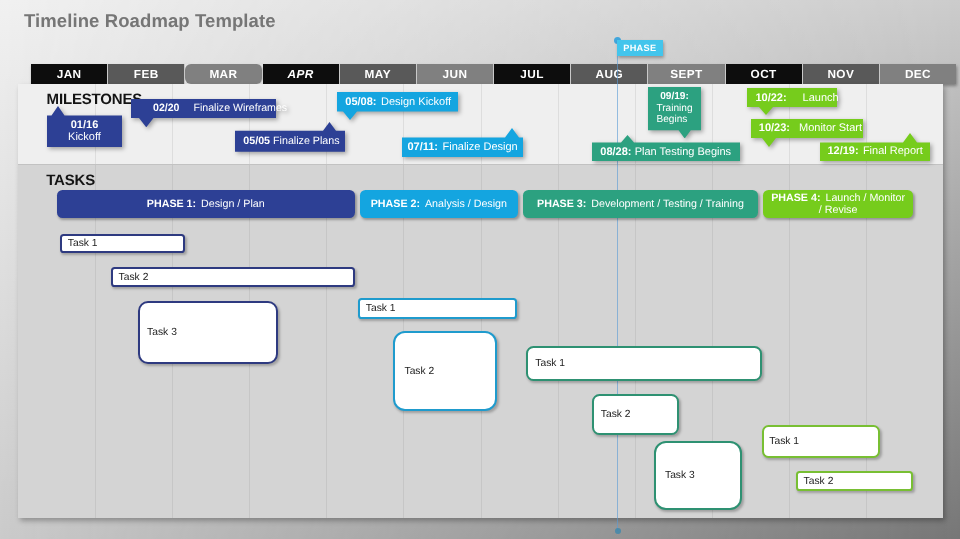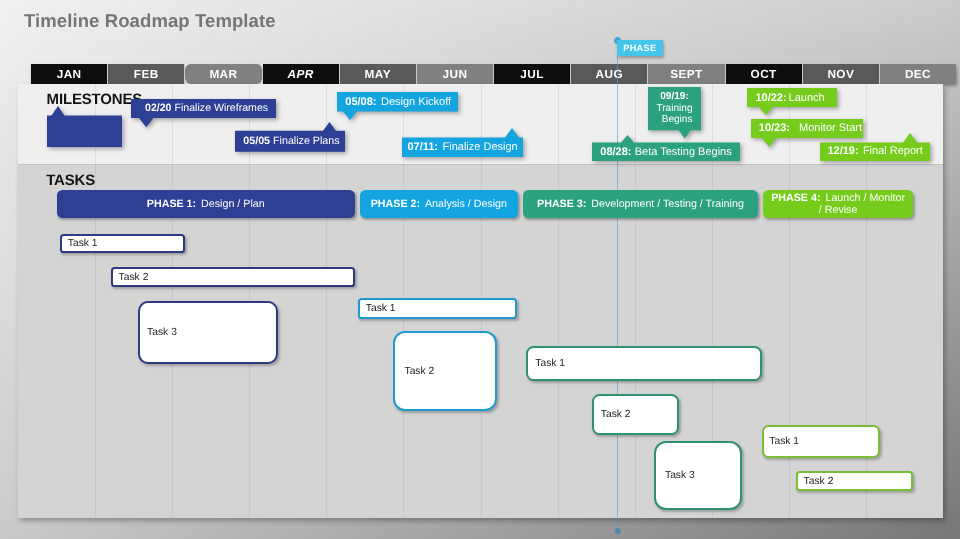--- a/index.html
+++ b/index.html
@@ -173,28 +173,34 @@
   <div class="today-line"></div>
   <div class="today-dot-top"></div>
   <div class="today-dot-bot"></div>
   <div class="today-flag">PHASE</div>
 
   <div id="milestones-layer">
       <div class="ms" style="left: 47px; top: 106px; width: 75px; height: 41px;">
         <svg width="75" height="41" viewBox="0 0 75 41" style="position:absolute;left:0;top:0;display:block">
        <polygon points="0,9.5 4.5,9.5 11,0 17.5,9.5 75,9.5 75,41 0,41" fill="#2d4095"></polygon>
      </svg>
+     <div class="body" style="left:0;top:9.5px;width:75px;height:31.5px;
+        
+        flex-direction:column;justify-content:center;align-items:center;line-height:1.12;">
+       <span class="d">01/16</span>
+       <span class="t" style="text-align:center;white-space:nowrap;">Kickoff</span>
+     </div>
       </div>
       <div class="ms" style="left: 131px; top: 98.5px; width: 145px; height: 28.3px;">
         <svg width="145" height="28.3" viewBox="0 0 145 28.3" style="position:absolute;left:0;top:0;display:block">
        <polygon points="0,0 145,0 145,19 22.5,19 15.25,28.3 8,19 0,19" fill="#2d4095"></polygon>
      </svg>
-     <div class="body" style="left:0;top:0px;width:145px;height:19px;
+     <div class="body" style="left:8px;top:0px;width:145px;height:19px;
         font-size:10.6px;
-        padding-left:14px;">
+        padding-left:14px;gap:11px;">
        <span class="d">02/20</span>
        <span class="t" style="margin-left:3px;">Finalize Wireframes</span>
      </div>
       </div>
       <div class="ms" style="left: 235px; top: 122.2px; width: 110px; height: 29.8px;">
         <svg width="110" height="29.8" viewBox="0 0 110 29.8" style="position:absolute;left:0;top:0;display:block">
        <polygon points="0,8.8 88,8.8 94.5,0 101,8.8 110,8.8 110,29.8 0,29.8" fill="#2d4095"></polygon>
      </svg>
      <div class="body" style="left:0;top:8.8px;width:110px;height:21px;
         font-size:10.7px;
@@ -226,43 +232,43 @@
      </div>
       </div>
       <div class="ms" style="left: 647.8px; top: 86.7px; width: 53.4px; height: 51.5px;">
         <svg width="53.4" height="51.5" viewBox="0 0 53.4 51.5" style="position:absolute;left:0;top:0;display:block">
        <polygon points="0,0 53.4,0 53.4,43.2 42.8,43.2 36.7,51.5 30.6,43.2 0,43.2" fill="#2ca180"></polygon>
      </svg>
      <div class="body" style="left:0;top:0px;width:53.4px;height:43.2px;
         font-size:10.1px;
         flex-direction:column;justify-content:center;align-items:center;line-height:1.12;">
        <span class="d">09/19:</span>
-       <span class="t" style="text-align:right;white-space:normal;">Training<br>Begins</span>
+       <span class="t" style="text-align:left;white-space:normal;">Training<br>Begins</span>
      </div>
       </div>
       <div class="ms" style="left: 592px; top: 135px; width: 148px; height: 26px;">
         <svg width="148" height="26" viewBox="0 0 148 26" style="position:absolute;left:0;top:0;display:block">
        <polygon points="0,7.5 29,7.5 35.5,0 42,7.5 148,7.5 148,26 0,26" fill="#2ca180"></polygon>
      </svg>
      <div class="body" style="left:0;top:7.5px;width:148px;height:18.5px;
         
         padding-left:8.3px;">
        <span class="d">08/28:</span>
-       <span class="t" style="margin-left:3.2px;">Beta Testing Begins</span>
+       <span class="t" style="margin-left:3.2px;">Plan Testing Begins</span>
      </div>
       </div>
       <div class="ms" style="left: 747px; top: 88px; width: 90px; height: 27px;">
         <svg width="90" height="27" viewBox="0 0 90 27" style="position:absolute;left:0;top:0;display:block">
        <polygon points="0,0 90,0 90,19 26,19 19,27 12,19 0,19" fill="#76cc1c"></polygon>
      </svg>
      <div class="body" style="left:0;top:0px;width:90px;height:19px;
         
         padding-left:8.4px;">
        <span class="d">10/22:</span>
-       <span class="t" style="margin-left:2px;">Launch</span>
+       <span class="t" style="margin-left:16px;">Launch</span>
      </div>
       </div>
       <div class="ms" style="left: 751px; top: 118.5px; width: 112px; height: 28px;">
         <svg width="112" height="28" viewBox="0 0 112 28" style="position:absolute;left:0;top:0;display:block">
        <polygon points="0,0 112,0 112,19 25,19 18,28 11,19 0,19" fill="#76cc1c"></polygon>
      </svg>
      <div class="body" style="left:0;top:0px;width:112px;height:19px;
         
         padding-left:7.8px;">
        <span class="d">10/23:</span>

